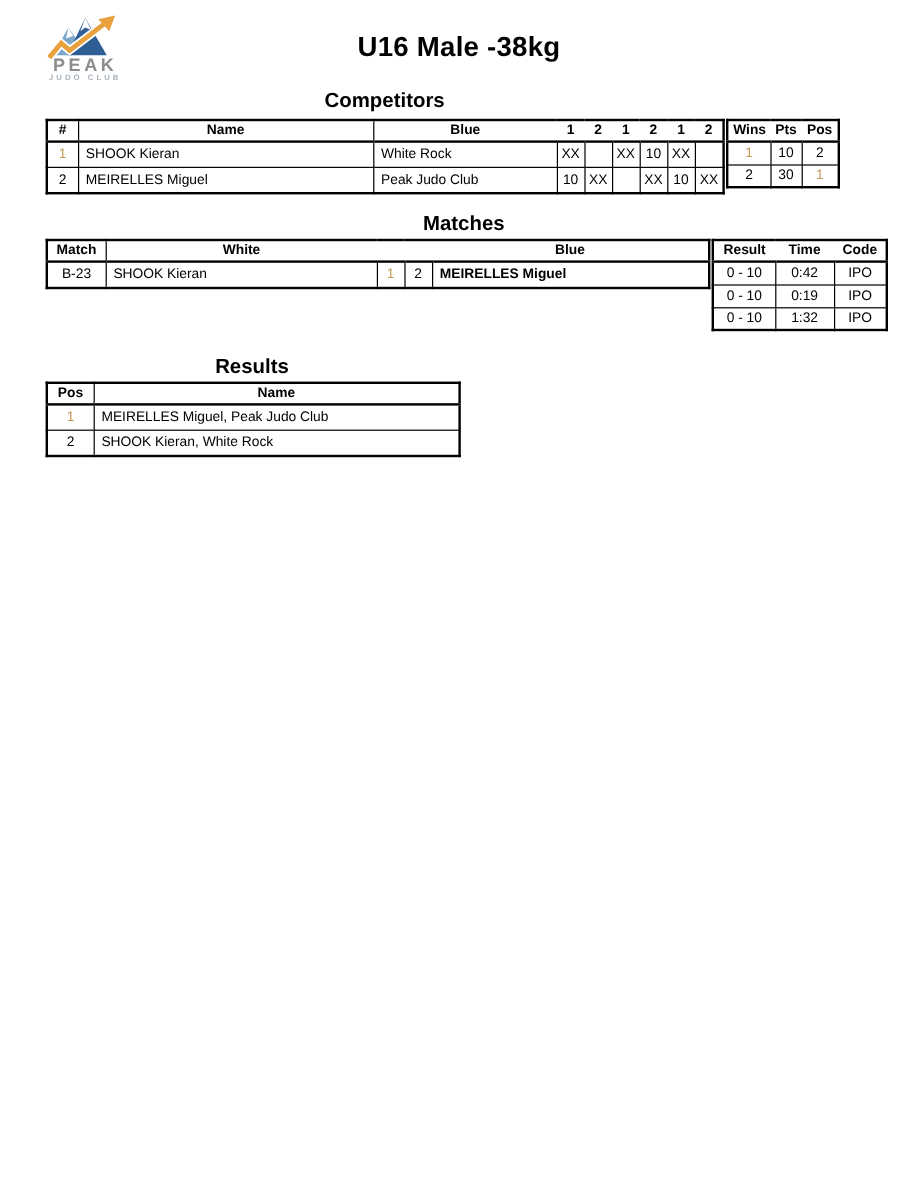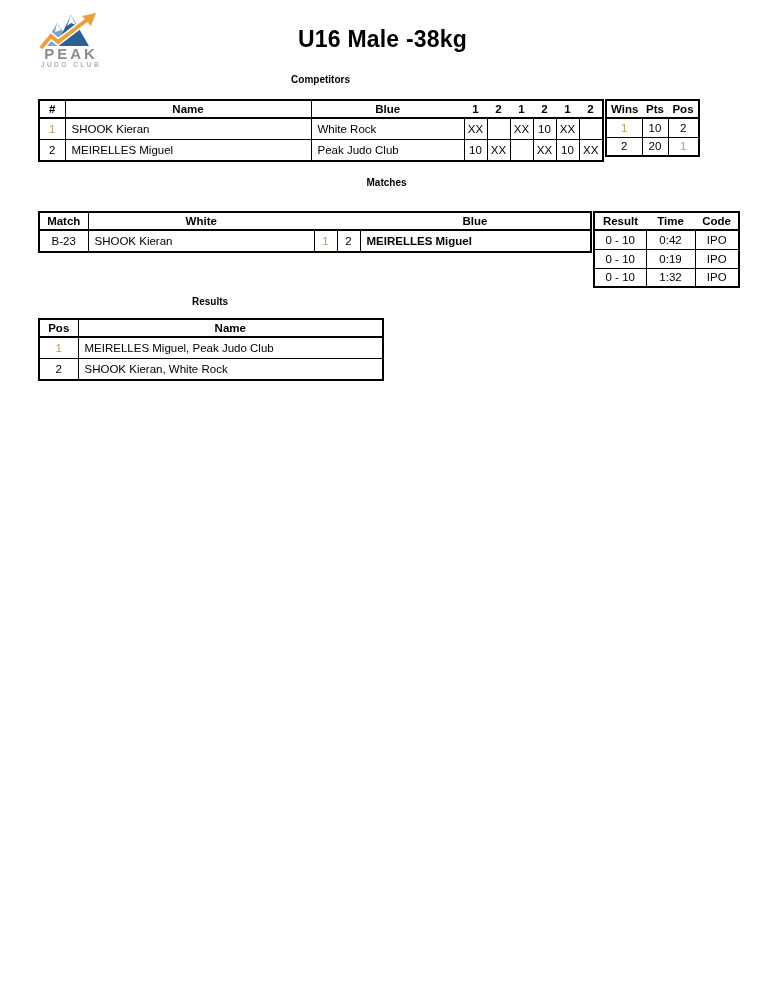--- a/index.html
+++ b/index.html
@@ -6,27 +6,27 @@
   html,body { background:#ffffff; }
   .page {
     position:relative; width:765px; height:990px; background:#ffffff;
     font-family:"Liberation Sans", sans-serif; color:#000;
   }
   .page-title {
     position:absolute; top:26px; left:0; width:765px; text-align:center;
     font-size:23px; font-weight:bold; letter-spacing:0.2px;
   }
   .logo { position:absolute; left:34px; top:6px; width:74px; height:62px; }
-  .section-title { position:absolute; font-size:10px; font-weight:bold; text-align:center; }
+  .section-title { position:absolute; font-size:17px; font-weight:bold; text-align:center; }
   #competitors-title { left:38px; top:74px; width:565px; }
   #matches-title     { left:38px; top:177px; width:697px;text-align:center; }
   #results-title     { left:38px; top:296px; width:344px; }
   .tables-row { position:absolute; display:flex; gap:1px; align-items:flex-start; }
   #competitors-tables { left:38px; top:99px; }
-  #matches-tables     { left:38px; top:199px;margin-top:12px; }
+  #matches-tables     { left:38px; top:199px; }
   #results-tables     { left:38px; top:318px; }
 
   table { border-collapse:collapse; table-layout:fixed; border:2px solid #000; background:#fff; }
   td {
     border:1px solid #000; height:19px; padding:4px 4px;
     font-size:11.5px; white-space:nowrap; overflow:hidden;
   }
   th {
     border:none; border-bottom:2px solid #000; height:18px; padding:0 4px;
     font-size:11.5px; font-weight:bold; white-space:nowrap; text-align:center;
@@ -122,21 +122,21 @@
         <th>Pts</th>
         <th>Pos</th>
       </tr>
       <tr>
         <td class="c digit one">1</td>
         <td class="c digit">10</td>
         <td class="c digit">2</td>
       </tr>
       <tr>
         <td class="c digit">2</td>
-        <td class="c digit">20</td>
+        <td class="c digit">30</td>
         <td class="c digit one">1</td>
       </tr>
     </tbody>
       </table>
   </div>
 
   <div class="section-title" id="matches-title">Matches</div>
 
   <div class="tables-row" id="matches-tables">
     <table style="width:552px">

